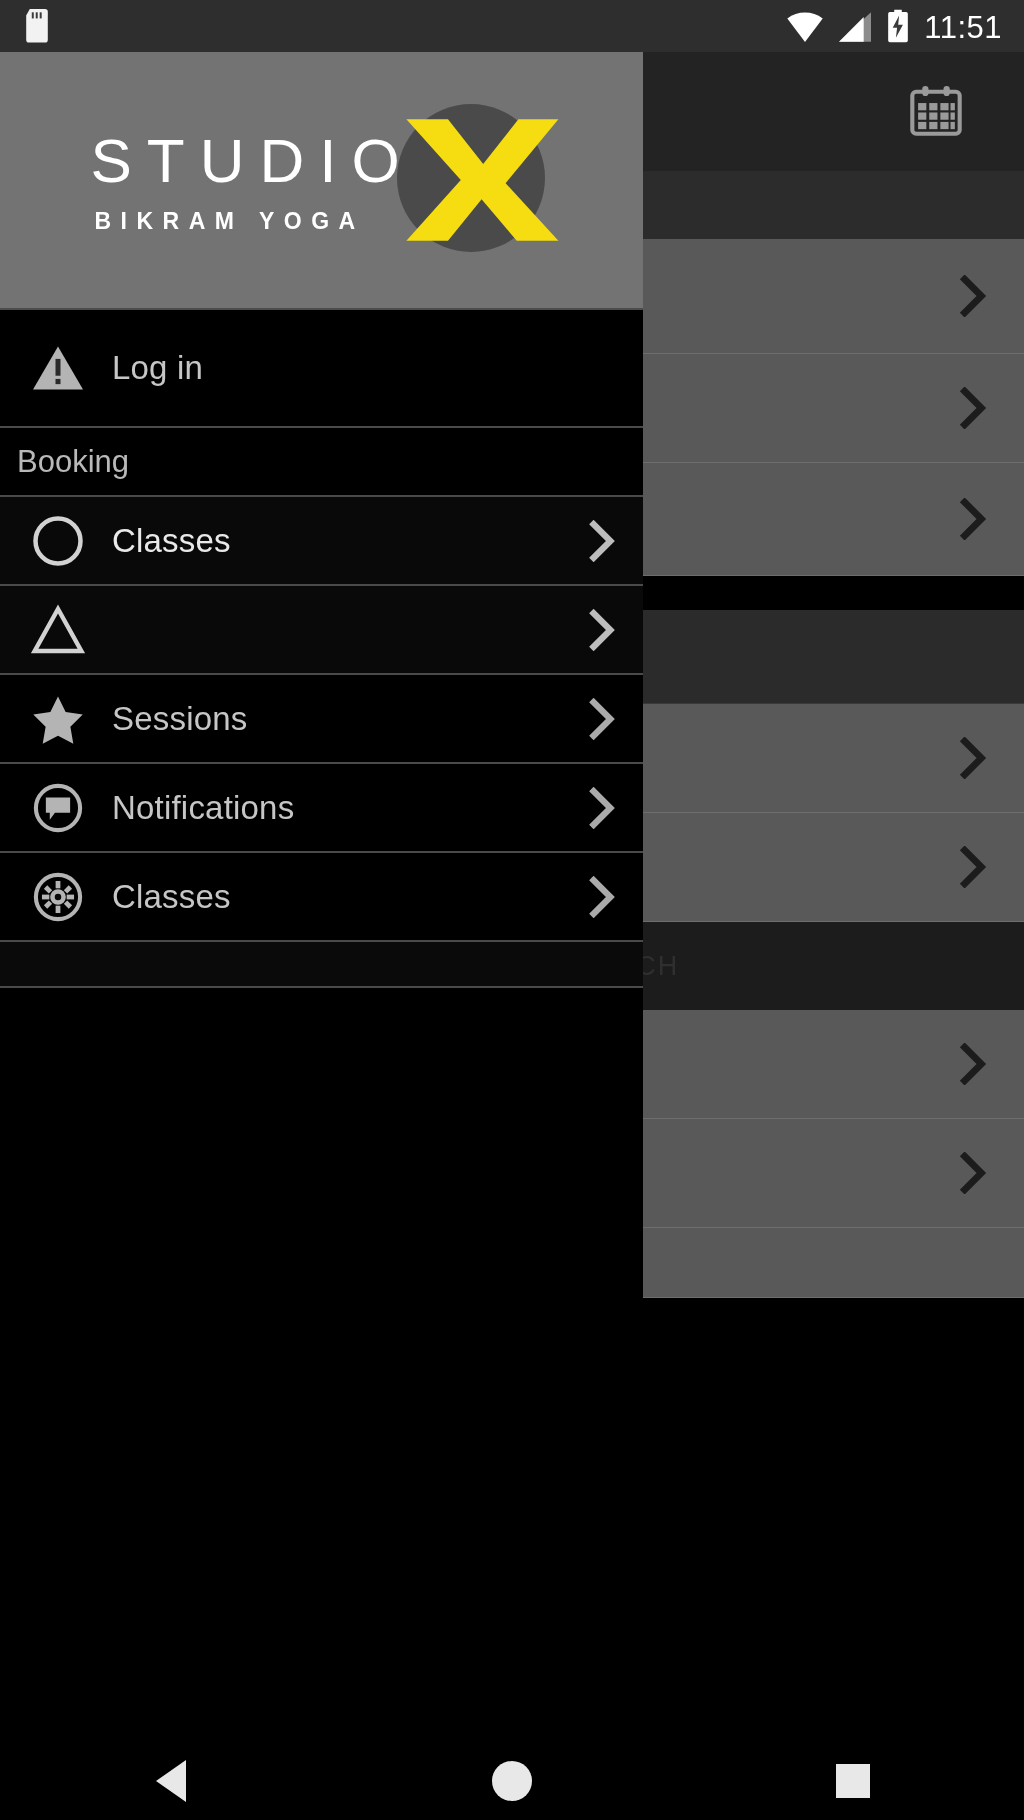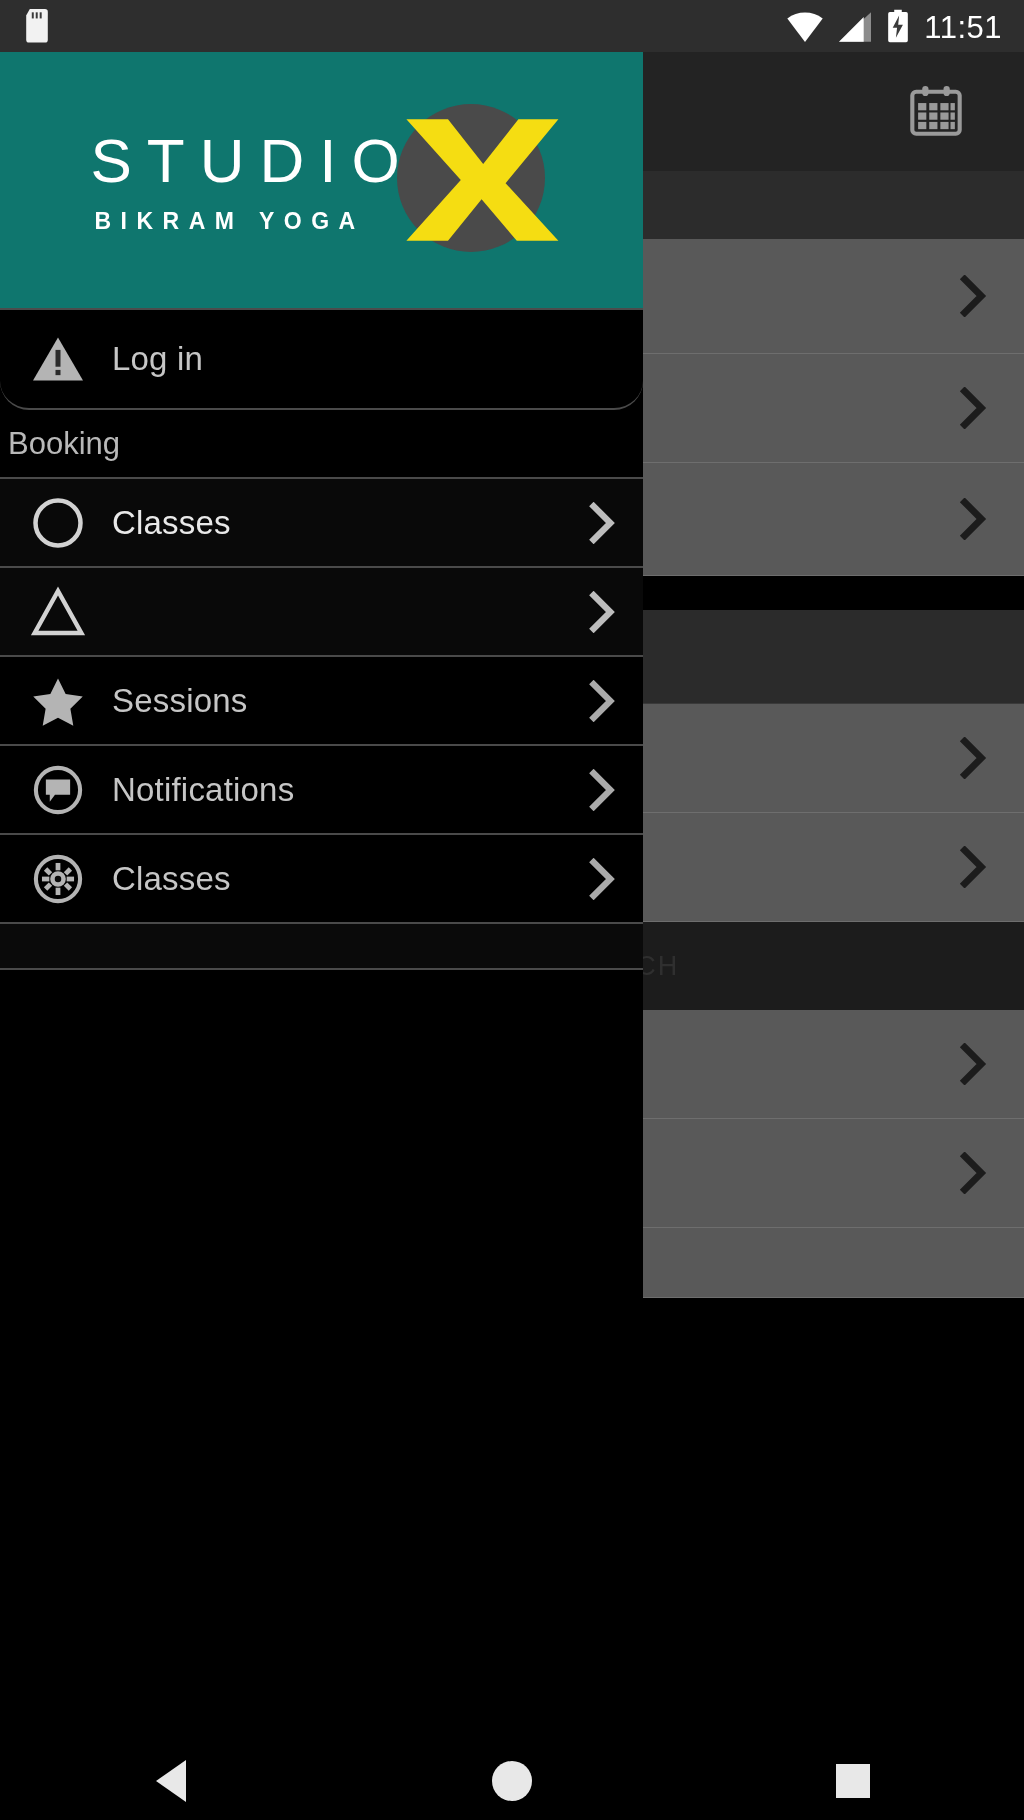--- a/index.html
+++ b/index.html
@@ -50,21 +50,21 @@
           background:rgba(0,0,0,0.0); z-index:3; pointer-events:none;}
 
   
   .drawer{
     position:absolute; left:0; top:52px; width:643px; height:1690px;
     background:#000; z-index:10; overflow:hidden;
   }
   .drawer-inner{ position:relative; z-index:2; }
 
   .logo-wrap{
-    position:relative; height:258px; background:#0f766e;
+    position:relative; height:258px; background:#737373;
     display:flex; align-items:center; justify-content:center;
     border-bottom:2px solid #4c4c4c;
   }
   .logo{ position:relative; width:470px; height:160px; }
   .logo-circle{
     position:absolute; right:12px; top:4px; width:148px; height:148px;
     border-radius:50%; background:#4a4a4a;
   }
   .logo-text{
     position:absolute; left:4px; top:30px; color:#fff;
@@ -82,24 +82,24 @@
   .row{
     position:relative; display:flex; align-items:center;
     height:89px; padding-left:22px; padding-right:26px;
     border-bottom:2px solid #4a4a4a;
   }
   .row .ic{ width:72px; display:flex; align-items:center; justify-content:center; flex:0 0 72px;}
   .row .lbl{ color:#c6c6c6; font-size:33px; margin-left:18px; letter-spacing:.2px; }
   .row .lbl.white{ color:#e9e9e9; }
   .row .chev-r{ margin-left:auto; }
   .section-hdr{
-    height:69px; display:flex; align-items:center; padding-left:8px;
+    height:69px; display:flex; align-items:center; padding-left:17px;
     color:#b9b9b9; font-size:31px; border-bottom:2px solid #4a4a4a; background:#000;
   }
-  .row.login{ height:100px; border-bottom:2px solid #4a4a4a;border-radius:29px; }
+  .row.login{ height:118px; border-bottom:2px solid #4a4a4a; }
   .row.translucent{ background:rgba(10,10,10,.86);align-items:center; }
   .drawer-tail{ height:46px; background:#0a0a0a; border-bottom:2px solid #4a4a4a; }
 
   
   .navbar{
     position:absolute; left:0; bottom:0; width:1024px; height:78px;
     background:#000; display:flex; align-items:center; justify-content:space-around;
     z-index:60;
   }
   .nav-btn{ width:120px; height:78px; display:flex; align-items:center; justify-content:center; }

